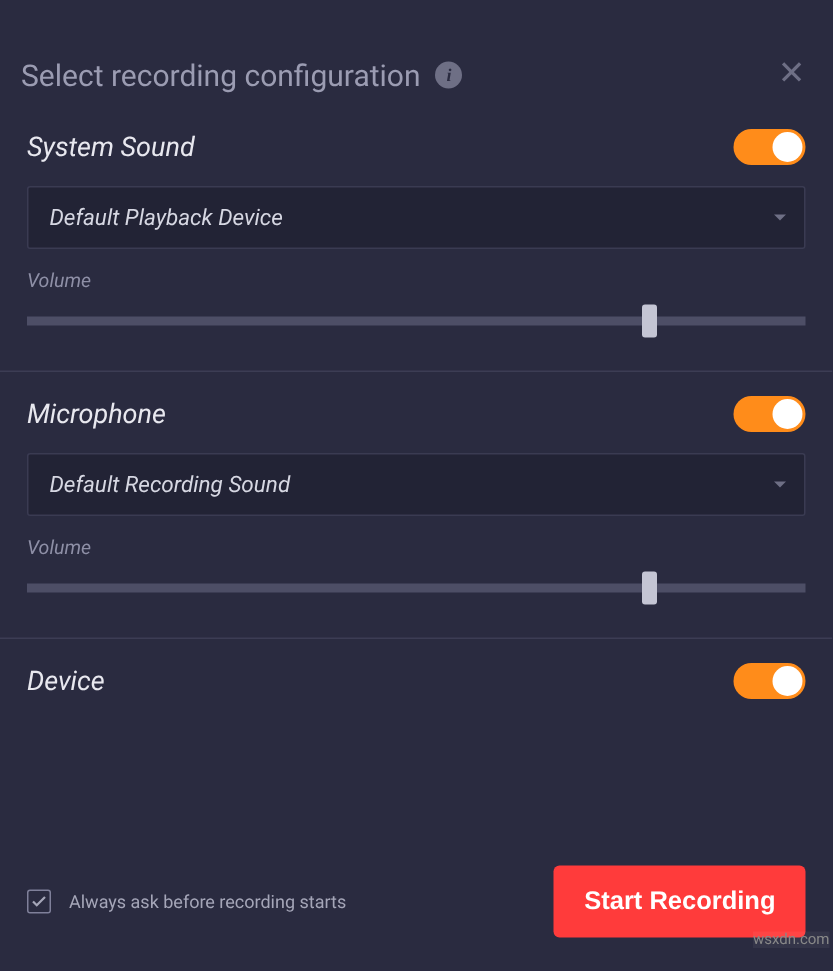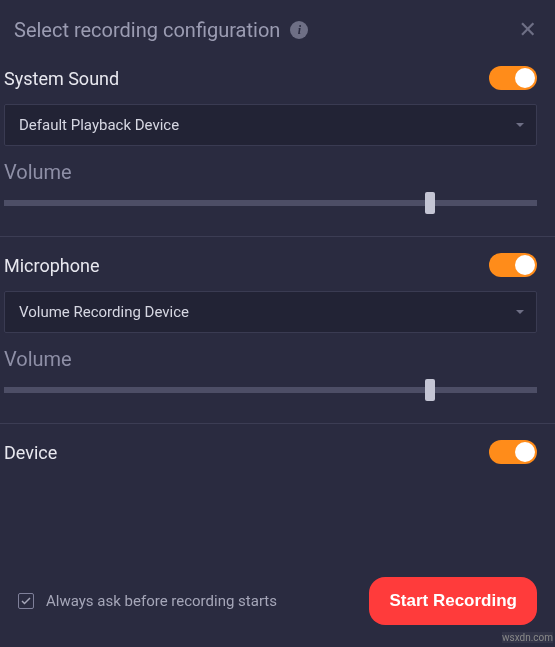--- a/index.html
+++ b/index.html
@@ -14,20 +14,21 @@
       font-family: -apple-system, BlinkMacSystemFont, "Segoe UI", Roboto, sans-serif;
       color: #a5a6b8;
       overflow: hidden;
       position: relative;
     }
     .header {
       display: flex;
       align-items: center;
       padding: 18px 18px 16px 14px;
       gap: 10px;
+      margin-top: 20px;
     }
     .header-title {
       font-size: 20px;
       color: #9b9cb2;
       font-weight: 400;
     }
     .info-icon {
       width: 18px;
       height: 18px;
       border-radius: 50%;
@@ -44,21 +45,22 @@
     .spacer {
       flex: 1;
     }
     .close-icon {
       color: #6e6f85;
       font-size: 22px;
       cursor: pointer;
       line-height: 1;
     }
     .section {
-      padding: 8px 18px 18px 4px;
+      padding: 8px 18px 18px 18px;
+      font-style: italic;
     }
     .section-row {
       display: flex;
       align-items: center;
       justify-content: space-between;
       margin-bottom: 14px;
     }
     .section-title {
       font-size: 18px;
       color: #e8e8ef;
@@ -103,21 +105,21 @@
       right: 12px;
       top: 50%;
       transform: translateY(-50%);
       width: 0;
       height: 0;
       border-left: 4px solid transparent;
       border-right: 4px solid transparent;
       border-top: 4px solid #6e6f85;
     }
     .volume-label {
-      font-size: 20px;
+      font-size: 13px;
       color: #8e8fa6;
       margin-top: 14px;
       margin-bottom: 14px;
     }
     .slider {
       width: 100%;
       height: 10px;
       position: relative;
       margin-bottom: 6px;
     }
@@ -164,38 +166,38 @@
       display: flex;
       align-items: center;
       justify-content: center;
       cursor: pointer;
     }
     .checkbox svg {
       width: 12px;
       height: 12px;
     }
     .checkbox-label {
-      font-size: 15px;
+      font-size: 12px;
       color: #a5a6b8;
     }
     .start-btn {
       margin-left: auto;
       background: #ff3b3b;
       color: #fff;
       border: none;
-      border-radius: 16px;
+      border-radius: 4px;
       padding: 14px 20px;
       font-size: 17px;
       font-weight: 600;
       cursor: pointer;
     }
     .watermark {
       position: absolute;
       right: 2px;
-      bottom: 4px;
+      bottom: 15px;
       font-size: 10px;
       color: #888;
       background: rgba(255,255,255,0.05);
     }
   </style>
 </head>
 <body>
 
 <div class="header">
   <span class="header-title">Select recording configuration</span>
@@ -221,21 +223,21 @@
 </div>
 
 <div class="divider"></div>
 
 <div class="section">
   <div class="section-row">
     <span class="section-title">Microphone</span>
     <div class="toggle"></div>
   </div>
   <div class="select">
-    <span class="select-text">Volume Recording Device</span>
+    <span class="select-text">Default Recording Sound</span>
     <span class="select-chevron"></span>
   </div>
   <div class="volume-label">Volume</div>
   <div class="slider">
     <div class="slider-track"></div>
     <div class="slider-thumb" style="left:80%"></div>
   </div>
 </div>
 
 <div class="divider"></div>

